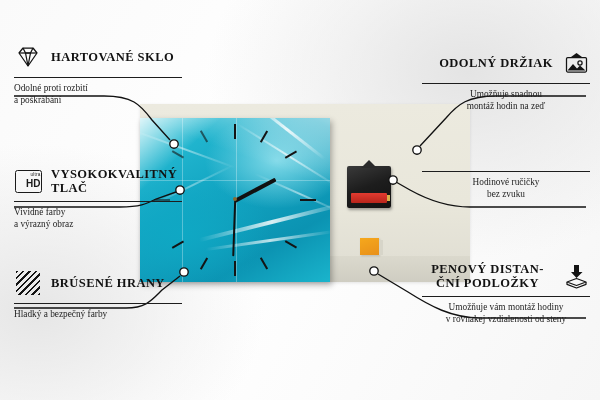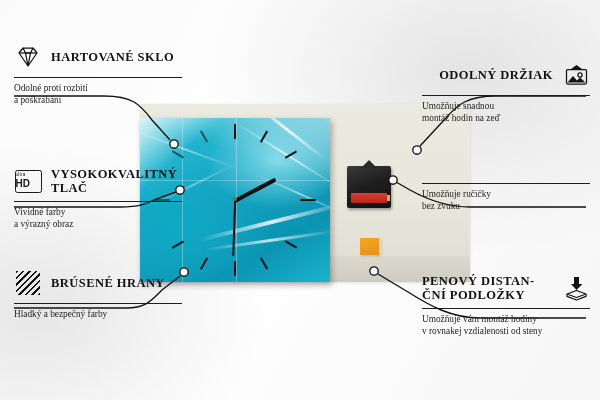--- a/index.html
+++ b/index.html
@@ -150,21 +150,21 @@
     width: 600px; height: 400px;
     pointer-events: none;
   }
 
   
   .feature {
     position: absolute;
     width: 168px;
   }
   .feature.left  { left: 14px; text-align: left; }
-  .feature.right { right: 10px; text-align: left; margin-top: 12px; }
+  .feature.right { right: 10px; text-align: center; }
 
   .fhead {
     display: flex;
     align-items: center;
     gap: 9px;
     min-height: 30px;
   }
   .feature.right .fhead { flex-direction: row-reverse; }
 
   .ficon {
@@ -205,21 +205,21 @@
   #feat-holder  { top: 48px; }
   #feat-mech    { top: 166px; }
   #feat-foam    { top: 261px; }
 
   .hd-badge {
     width: 25px; height: 21px;
     border: 1.4px solid #1a1a1a;
     border-radius: 2.5px;
     display: flex;
     flex-direction: column;
-    align-items: flex-start;
+    align-items: flex-end;
     justify-content: center;
     line-height: 1;
     font-family: "Liberation Sans", sans-serif;
   }
   .hd-ultra { font-size: 4.6px; letter-spacing: .2px; color:#1a1a1a; }
   .hd-main  { font-size: 10px; font-weight: bold; color:#1a1a1a; margin-top: .5px;}
   .stripes {
     width: 24px; height: 24px;
     background: repeating-linear-gradient(-45deg, #141414 0 2px, transparent 2px 4.6px);
   }
@@ -349,21 +349,21 @@
       <span class="ftitle">ODOLNÝ
 DRŽIAK</span>
     </div>
     <div class="frule"></div>
     <div class="fdesc">Umožňuje snadnou
 montáž hodin na zeď</div>
   </div>
 
   <div class="feature right" id="feat-mech">
     <div class="frule"></div>
-    <div class="fdesc">Umožňuje ručičky
+    <div class="fdesc">Hodinové ručičky
 bez zvuku</div>
   </div>
 
   <div class="feature right" id="feat-foam">
     <div class="fhead">
       <span class="ficon">
         <svg width="27" height="26" viewBox="0 0 27 26" fill="none" stroke="#141414" stroke-width="1.2" stroke-linejoin="round">
           <path d="M11 2 h5 v7 h3.5 L13.5 15 L8 9 h3 Z" fill="#141414" stroke="none"></path>
           <path d="M13.5 15.5 L23 19 L13.5 22.5 L4 19 Z"></path>
           <path d="M4 19 v2.4 L13.5 25 L23 21.4 V19"></path>

